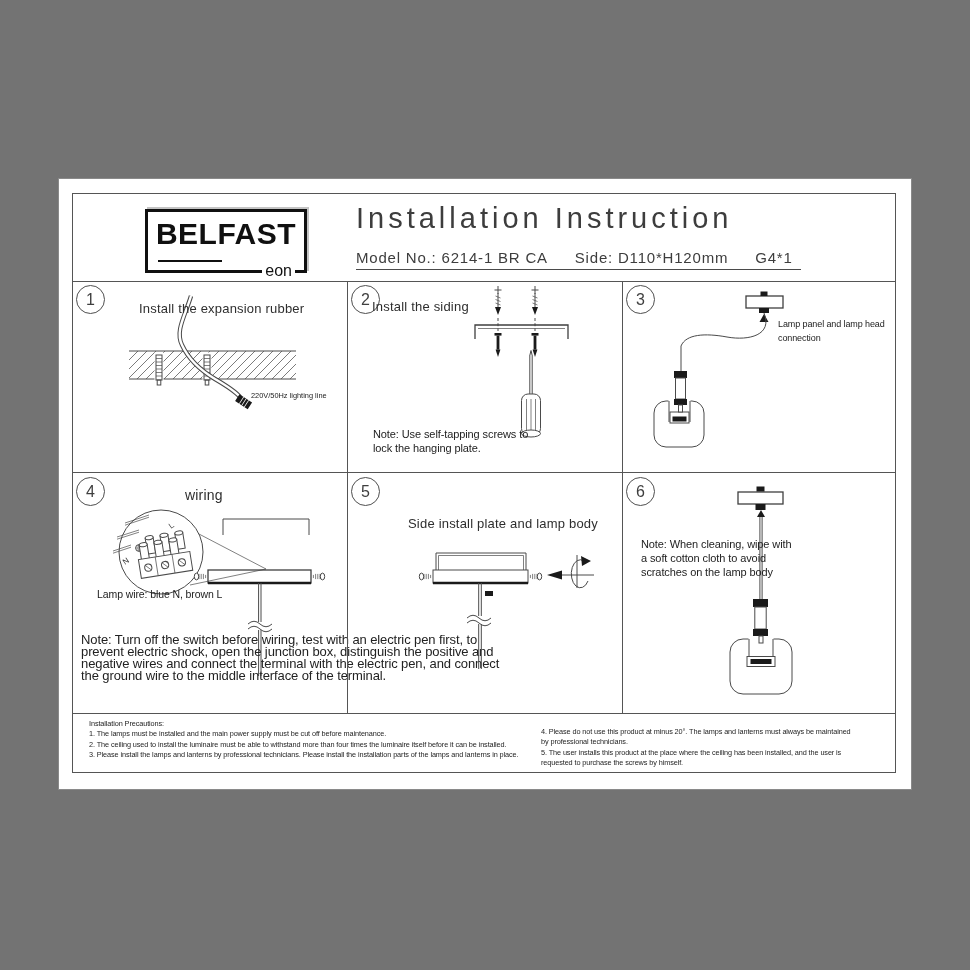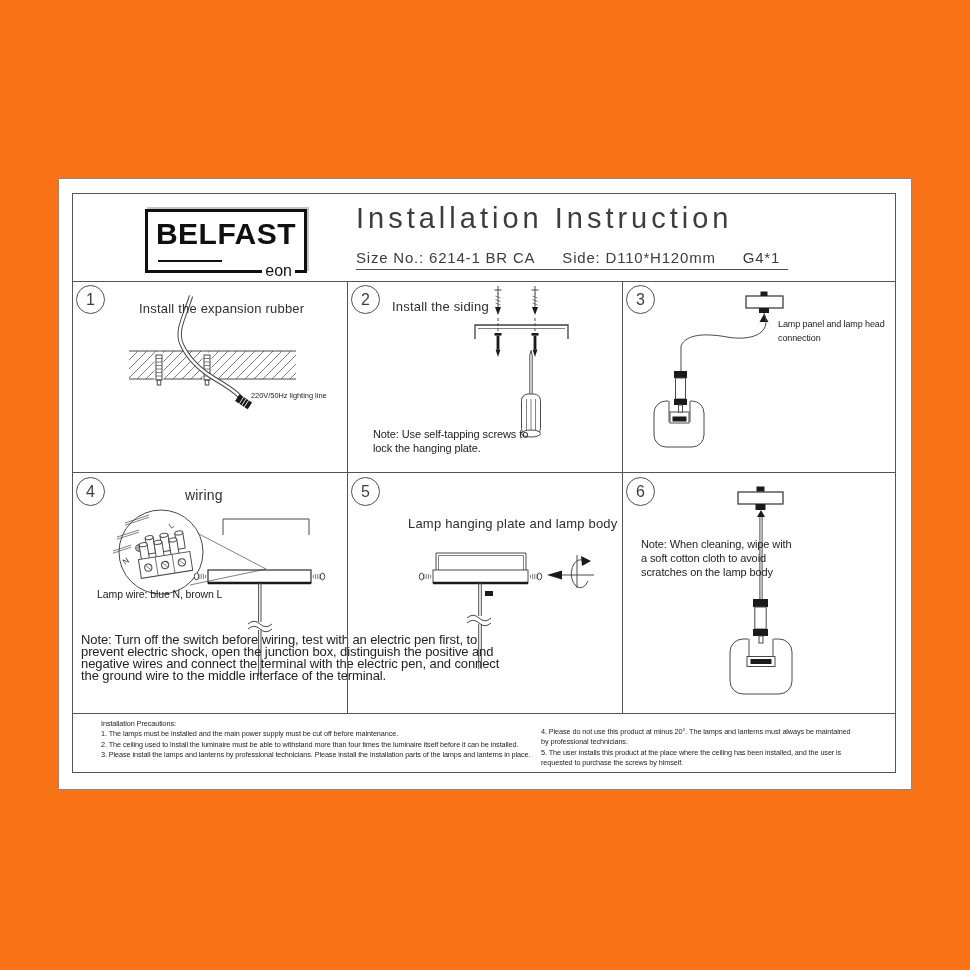--- a/index.html
+++ b/index.html
@@ -1,16 +1,16 @@
 <!DOCTYPE html>
 <html><head>
 <meta charset="utf-8">
 <style>
   html,body{margin:0;padding:0;background:#fff;}
-  .page{position:relative;width:970px;height:970px;background:#f97316;overflow:hidden;
+  .page{position:relative;width:970px;height:970px;background:#737373;overflow:hidden;
         font-family:"Liberation Sans",sans-serif;color:#333;}
   .sheet{position:absolute;left:58px;top:178px;width:852px;height:610px;border:1.5px solid #8a8a8a;background:#fff;}
   .frame{position:absolute;left:13px;top:14px;width:822px;height:578px;border:1px solid #555;}
   .header{position:absolute;left:0;top:0;width:822px;height:87px;border-bottom:1px solid #555;}
   .logo{position:absolute;left:72px;top:15px;width:156px;height:58px;border:3px solid #101010;
         background:#fff;box-shadow:2px -2px 0 0 #c4c4c4;}
   .logo-brand{margin-top:5px;text-align:center;font-size:30px;font-weight:bold;letter-spacing:.5px;color:#101010;}
   .logo-line{position:absolute;left:10px;bottom:8px;width:64px;border-top:2px solid #101010;}
   .logo-sub{position:absolute;right:9px;bottom:-9px;background:#fff;padding:0 3px;
             font-family:Liberation Sans, sans-serif;font-size:16px;line-height:1;color:#101010;}
@@ -51,21 +51,21 @@
     <div class="frame">
 
       <div class="header">
         <div class="logo">
           <div class="logo-brand">BELFAST</div>
           <div class="logo-line"></div>
           <div class="logo-sub">eon</div>
         </div>
         <div class="doc-title">Installation Instruction</div>
         <div class="model-line">
-          <span>Size No.:</span>
+          <span>Model No.:</span>
           <span class="gap">6214-1 BR CA</span>
           <span>Side:</span>
           <span class="gap">D110*H120mm</span>
           <span>G4*1</span>
         </div>
       </div>
 
       <div class="panel pnl-1">
         <svg width="274" height="191" viewBox="0 0 274 191">
           <defs>
@@ -155,21 +155,21 @@
             <line x1="181.8" y1="75" x2="181.8" y2="113" class="ln" stroke-width="0.9"></line>
             <line x1="184.2" y1="75" x2="184.2" y2="113" class="ln" stroke-width="0.9"></line>
             <rect x="173.5" y="113" width="19" height="41" rx="6.5" class="ln" stroke-width="1.1"></rect>
             <line x1="178.5" y1="118" x2="178.5" y2="149" class="lt"></line>
             <line x1="183" y1="118" x2="183" y2="151" class="lt"></line>
             <line x1="187.5" y1="118" x2="187.5" y2="149" class="lt"></line>
             <ellipse cx="183" cy="152.5" rx="9.5" ry="3.5" class="wf" stroke-width="0.9"></ellipse>
           </g>
         </svg>
         <div class="panel-num">2</div>
-        <div class="p-title" style="left:44px;top:18px">Install the siding</div>
+        <div class="p-title" style="left:24px;top:18px">Install the siding</div>
         <div class="p-note" style="left:25px;top:146px">Note: Use self-tapping screws to<br>lock the hanging plate.</div>
       </div>
 
       <div class="panel pnl-3">
         <svg width="273" height="191" viewBox="0 0 273 191">
           <g>
             <rect x="123" y="15" width="37" height="12" class="lnb"></rect>
             <rect x="137.5" y="10.5" width="7" height="4.5" class="dk"></rect>
             <rect x="136" y="27" width="10" height="5" class="dk"></rect>
             <polygon points="141,33 136.5,41 145.5,41" class="dk"></polygon>
@@ -305,21 +305,21 @@
           <g>
             <line x1="130.7" y1="110" x2="130.7" y2="143" class="ln" stroke-width="0.9"></line>
             <line x1="133.3" y1="110" x2="133.3" y2="143" class="ln" stroke-width="0.9"></line>
             <line x1="130.7" y1="151" x2="130.7" y2="196" class="ln" stroke-width="0.9"></line>
             <line x1="133.3" y1="151" x2="133.3" y2="196" class="ln" stroke-width="0.9"></line>
             <path d="M119,145 q6,-5.5 12,0 q6,5.5 12,0" class="ln" stroke-width="0.9"></path>
             <path d="M119,150 q6,-5.5 12,0 q6,5.5 12,0" class="ln" stroke-width="0.9"></path>
           </g>
         </svg>
         <div class="panel-num">5</div>
-        <div class="p-title" style="left:60px;top:43px">Lamp hanging plate and lamp body</div>
+        <div class="p-title" style="left:60px;top:43px">Side install plate and lamp body</div>
       </div>
 
       <div class="panel pnl-6">
         <svg width="273" height="241" viewBox="0 0 273 241">
           <g>
             <rect x="115" y="19" width="45" height="12" class="lnb"></rect>
             <rect x="133.5" y="13.5" width="8" height="5" class="dk"></rect>
             <rect x="132.5" y="31" width="10" height="6" class="dk"></rect>
             <polygon points="138,37 134,44 142,44" class="dk"></polygon>
           </g>
@@ -340,21 +340,21 @@
             <rect x="131.8" y="134" width="11.4" height="22" class="wf"></rect>
             <rect x="130" y="156" width="15" height="7" class="dk"></rect>
             <rect x="136" y="163" width="4" height="7" class="wf" stroke-width="0.8"></rect>
           </g>
         </svg>
         <div class="panel-num">6</div>
         <div class="p-note" style="left:18px;top:64px">Note: When cleaning, wipe with<br>a soft cotton cloth to avoid<br>scratches on the lamp body</div>
       </div>
 
       <div class="footer">
-        <div class="foot" style="left:28px;top:5px">
+        <div class="foot" style="left:16px;top:5px">
           <div>Installation Precautions:</div>
           <div>1. The lamps must be installed and the main power supply must be cut off before maintenance.<br>2. The ceiling used to install the luminaire must be able to withstand more than four times the luminaire itself before it can be installed.<br>3. Please install the lamps and lanterns by professional technicians. Please install the installation parts of the lamps and lanterns in place.</div>
         </div>
         <div class="foot" style="left:468px;top:13px">
           <div>4. Please do not use this product at minus 20°. The lamps and lanterns must always be maintained<br>by professional technicians.<br>5. The user installs this product at the place where the ceiling has been installed, and the user is<br>requested to purchase the screws by himself.</div>
         </div>
       </div>
 
     </div>
   </div>

